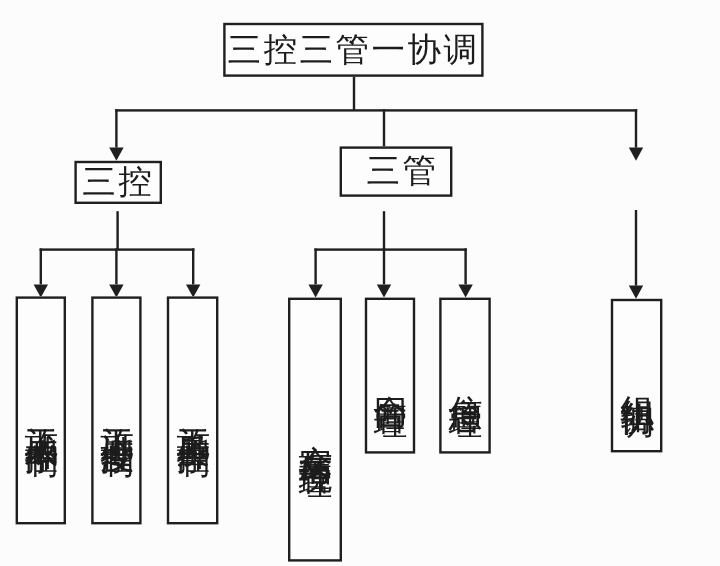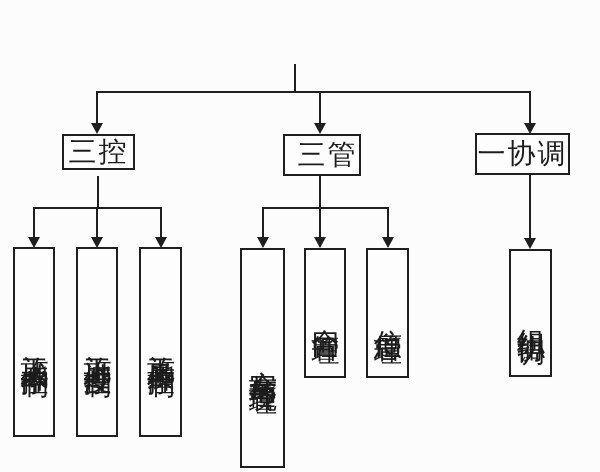--- a/index.html
+++ b/index.html
@@ -53,36 +53,36 @@
     border-left: 6px solid transparent;
     border-right: 6px solid transparent;
     border-top: 11px solid var(--line);
   }
 </style>
 </head>
 <body>
 
 <div class="canvas" style="--line: #1f1f1f; background: rgb(252, 252, 253); color: rgb(28, 28, 28);">
 
+  <div class="box" style="left:186px; top:19px; width:217px; height:45px;">三控三管一协调</div>
 
   <div class="vline" style="left:294px; top:64px; height:28px;"></div>
   <div class="hline" style="left:96px; top:91px; width:435px;"></div>
 
   <div class="vline" style="left:96px; top:91px; height:32px;"></div>
   <div class="arrow" style="left:91px; top:123px;"></div>
 
   <div class="vline" style="left:319px; top:91px; height:32px;"></div>
   <div class="arrow" style="left:314px; top:123px;"></div>
 
   <div class="vline" style="left:529px; top:91px; height:32px;"></div>
   <div class="arrow" style="left:524px; top:123px;"></div>
 
   <div class="box" style="left:62px; top:134px; width:73px; height:36px;">三控</div>
-  <div class="box" style="left:283px; top:134px; width:78px; height:42px;padding-left:11px;">三管</div>
-  <div class="box" style="left:475px; top:133px; width:95px; height:42px;">一协调</div>
+  <div class="box" style="left:283px; top:122px; width:94px; height:42px;padding-left:11px;">三管</div>
 
   <div class="vline" style="left:97px; top:176px; height:32px;"></div>
   <div class="hline" style="left:33px; top:207px; width:129px;"></div>
   <div class="vline" style="left:33px; top:207px; height:30px;"></div>
   <div class="arrow" style="left:28px; top:237px;"></div>
   <div class="vline" style="left:96px; top:207px; height:30px;"></div>
   <div class="arrow" style="left:91px; top:237px;"></div>
   <div class="vline" style="left:160px; top:207px; height:30px;"></div>
   <div class="arrow" style="left:155px; top:237px;"></div>
 

